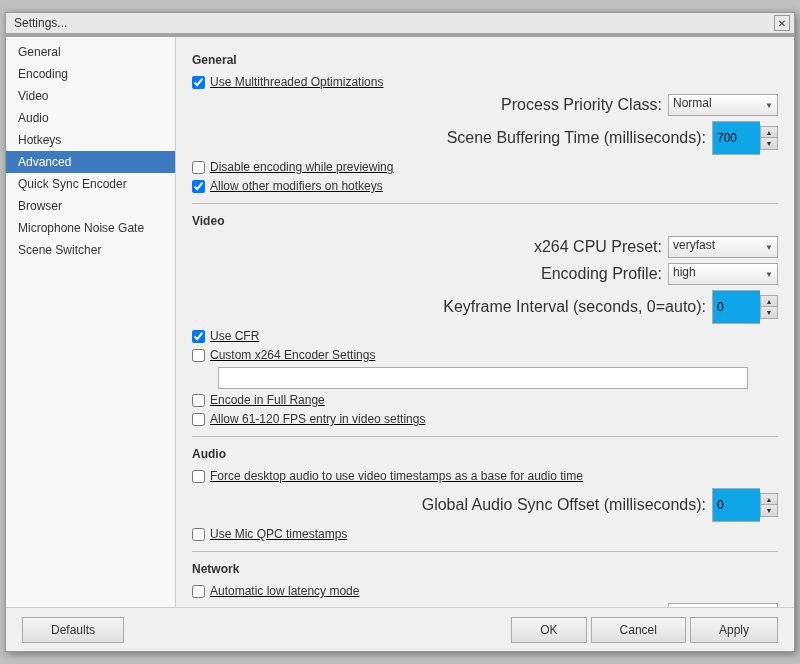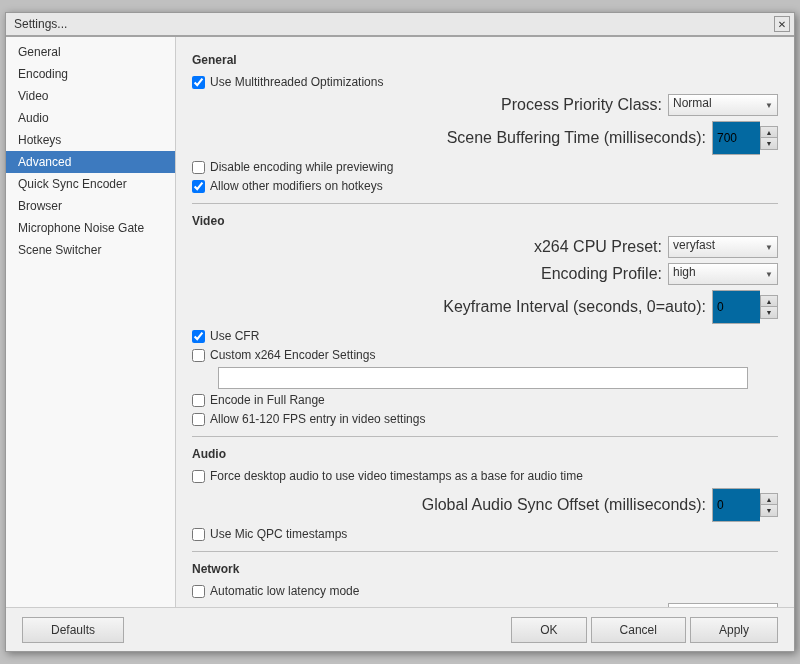--- a/index.html
+++ b/index.html
@@ -18,21 +18,21 @@
       width: 790px;
       height: 640px;
       background: #f0f0f0;
       border: 1px solid #999;
       box-shadow: 2px 2px 8px rgba(0,0,0,0.4);
       display: flex;
       flex-direction: column;
     }
     .titlebar {
       background: #e8e8e8;
-      border-bottom: 2px solid #a3a3a3;
+      border-bottom: 4px solid #a3a3a3;
       height: 24px;
       display: flex;
       align-items: center;
       justify-content: space-between;
       padding: 0 4px;
       flex-shrink: 0;
     }
     .titlebar-title {
       font-size: 12px;
       color: #333;
@@ -87,20 +87,21 @@
     }
     .section-divider {
       border: none;
       border-top: 1px solid #bbb;
       margin: 10px 0;
     }
     .row {
       display: flex;
       align-items: center;
       margin-bottom: 5px;
+      text-decoration: underline;
     }
     .row label {
       display: flex;
       align-items: center;
       gap: 5px;
       font-size: 12px;
       color: #333;
       cursor: default;
     }
     .row-field {
@@ -154,21 +155,21 @@
       display: flex;
       align-items: center;
     }
     .spinner-input {
       width: 48px;
       height: 32px;
       border: 1px solid #aaa;
       border-right: none;
       padding: 16px 4px;
       font-size: 12px;
-      background: #0369a1;
+      background: #0ea5e9;
     }
     .spinner-btns {
       display: flex;
       flex-direction: column;
       border: 1px solid #aaa;
     }
     .spinner-btn {
       width: 16px;
       height: 11px;
       background: linear-gradient(to bottom, #e8e8e8, #d8d8d8);

